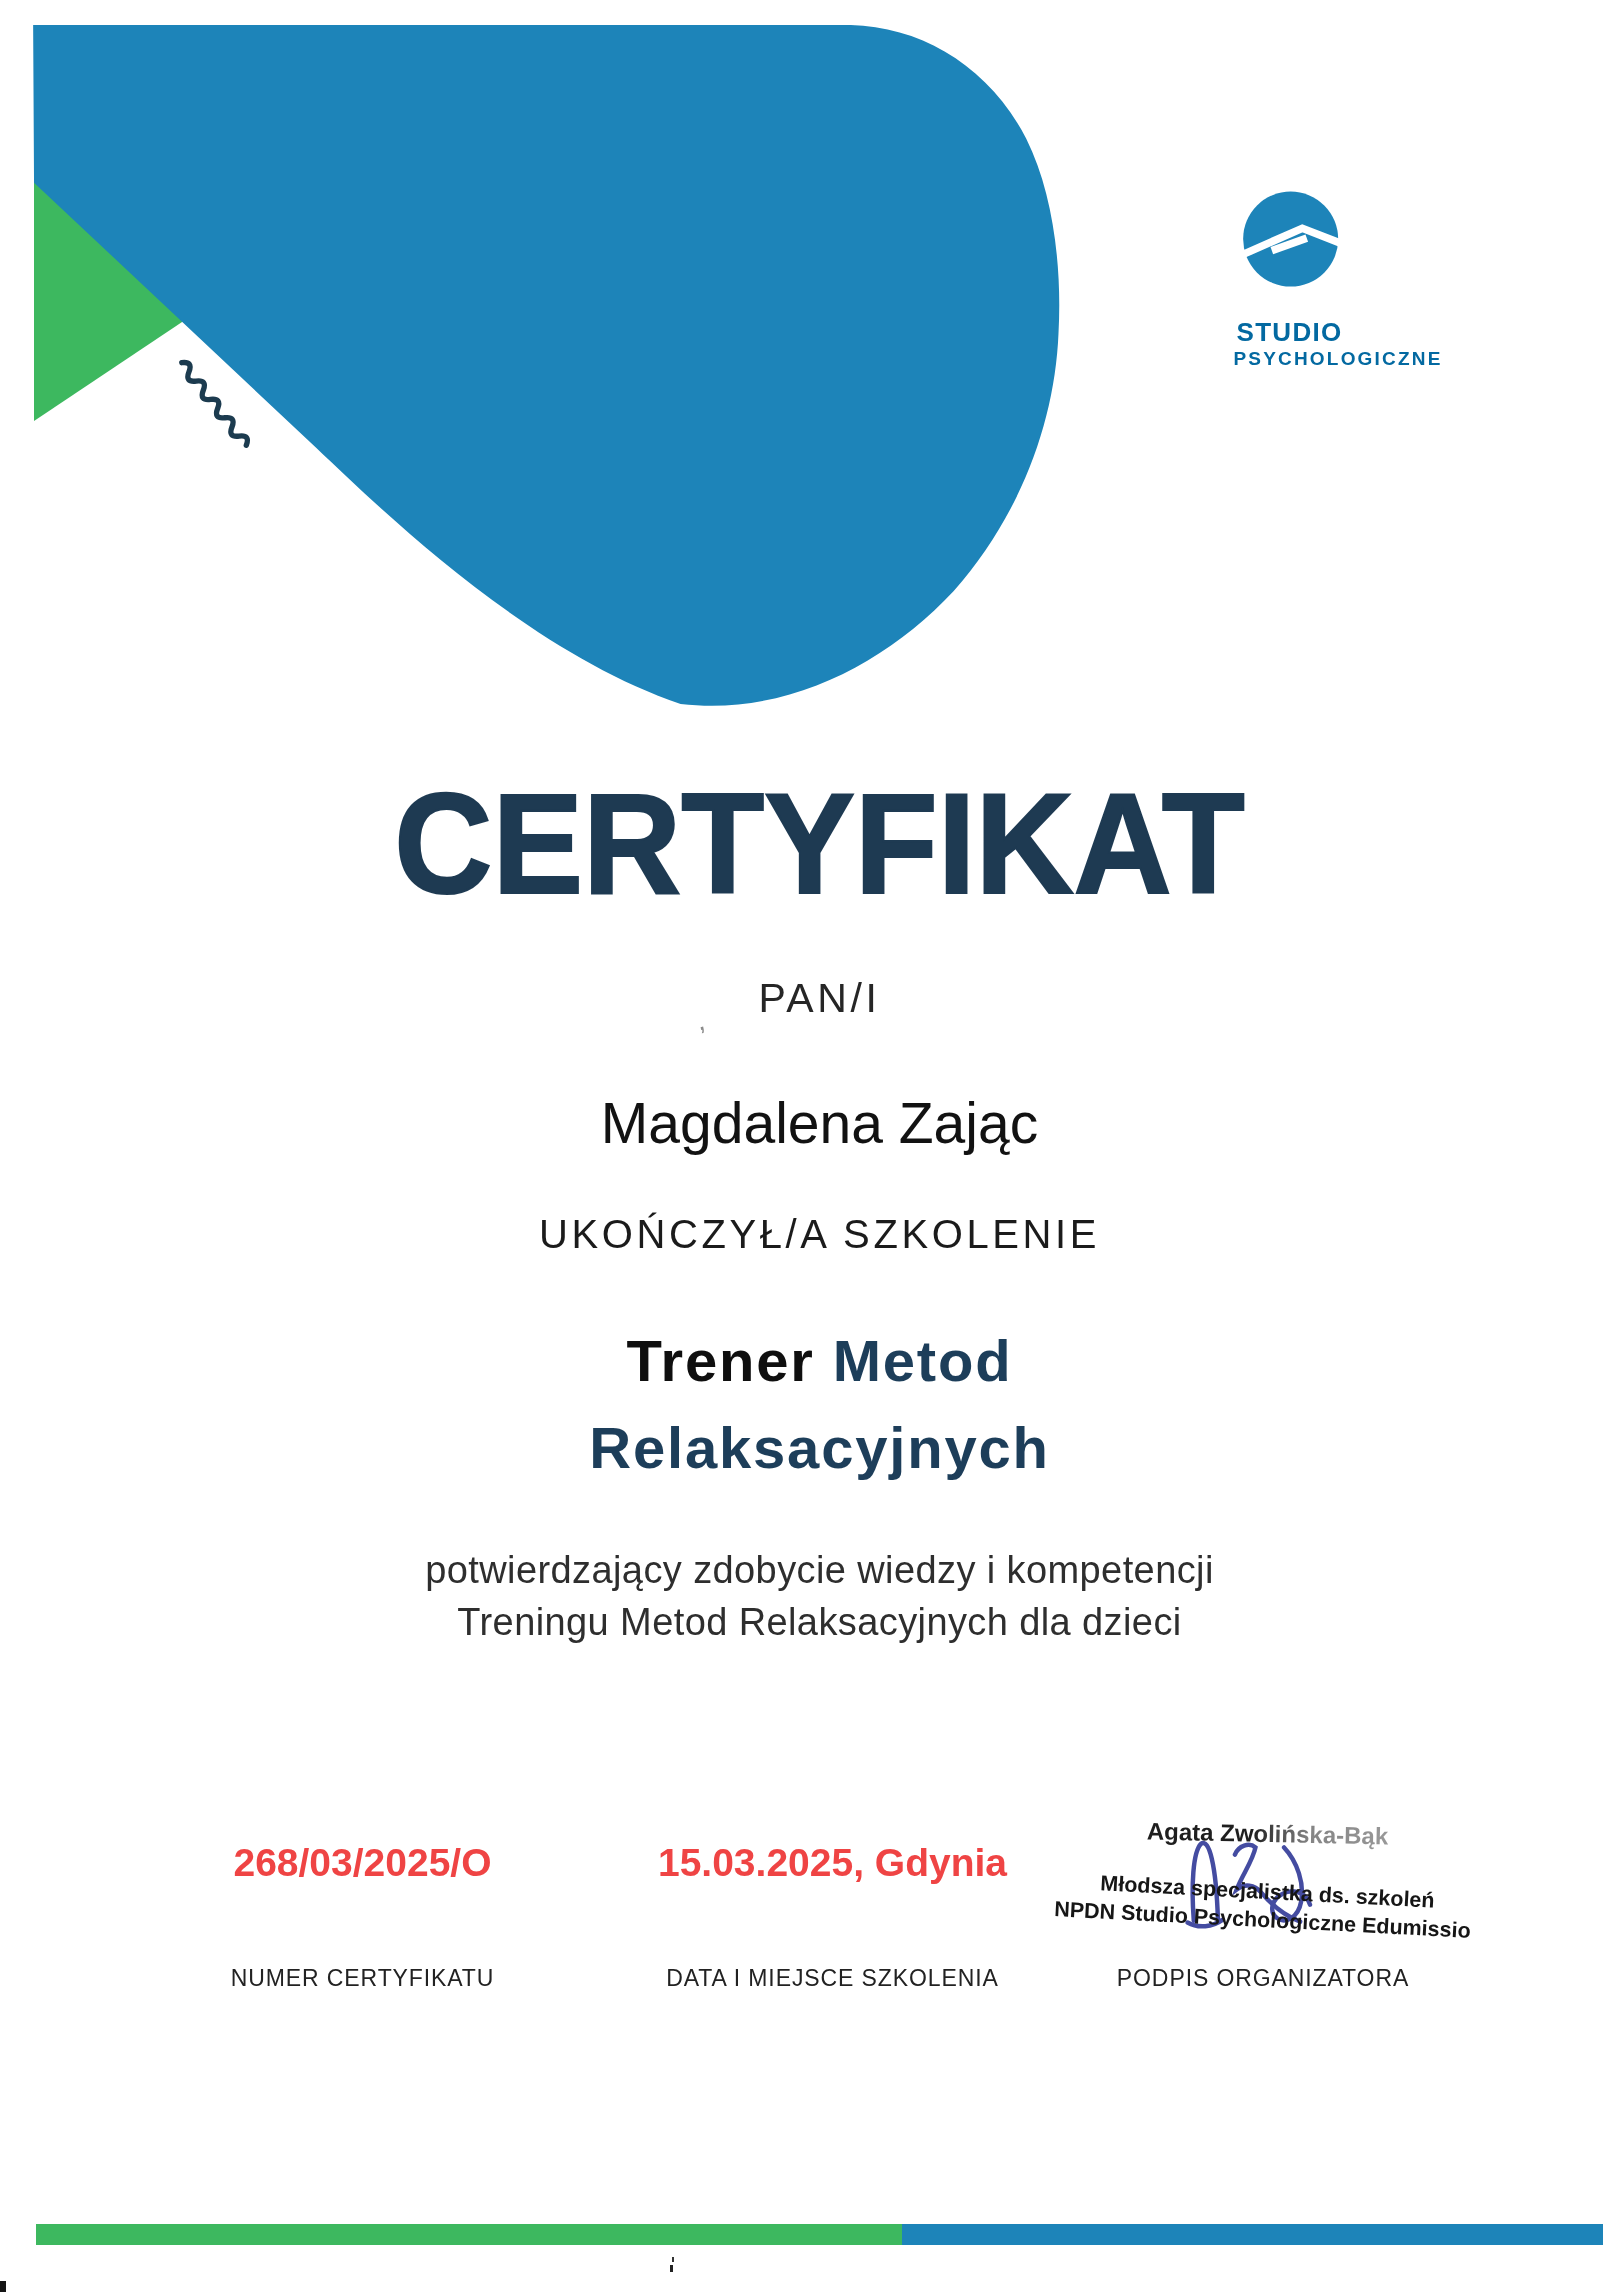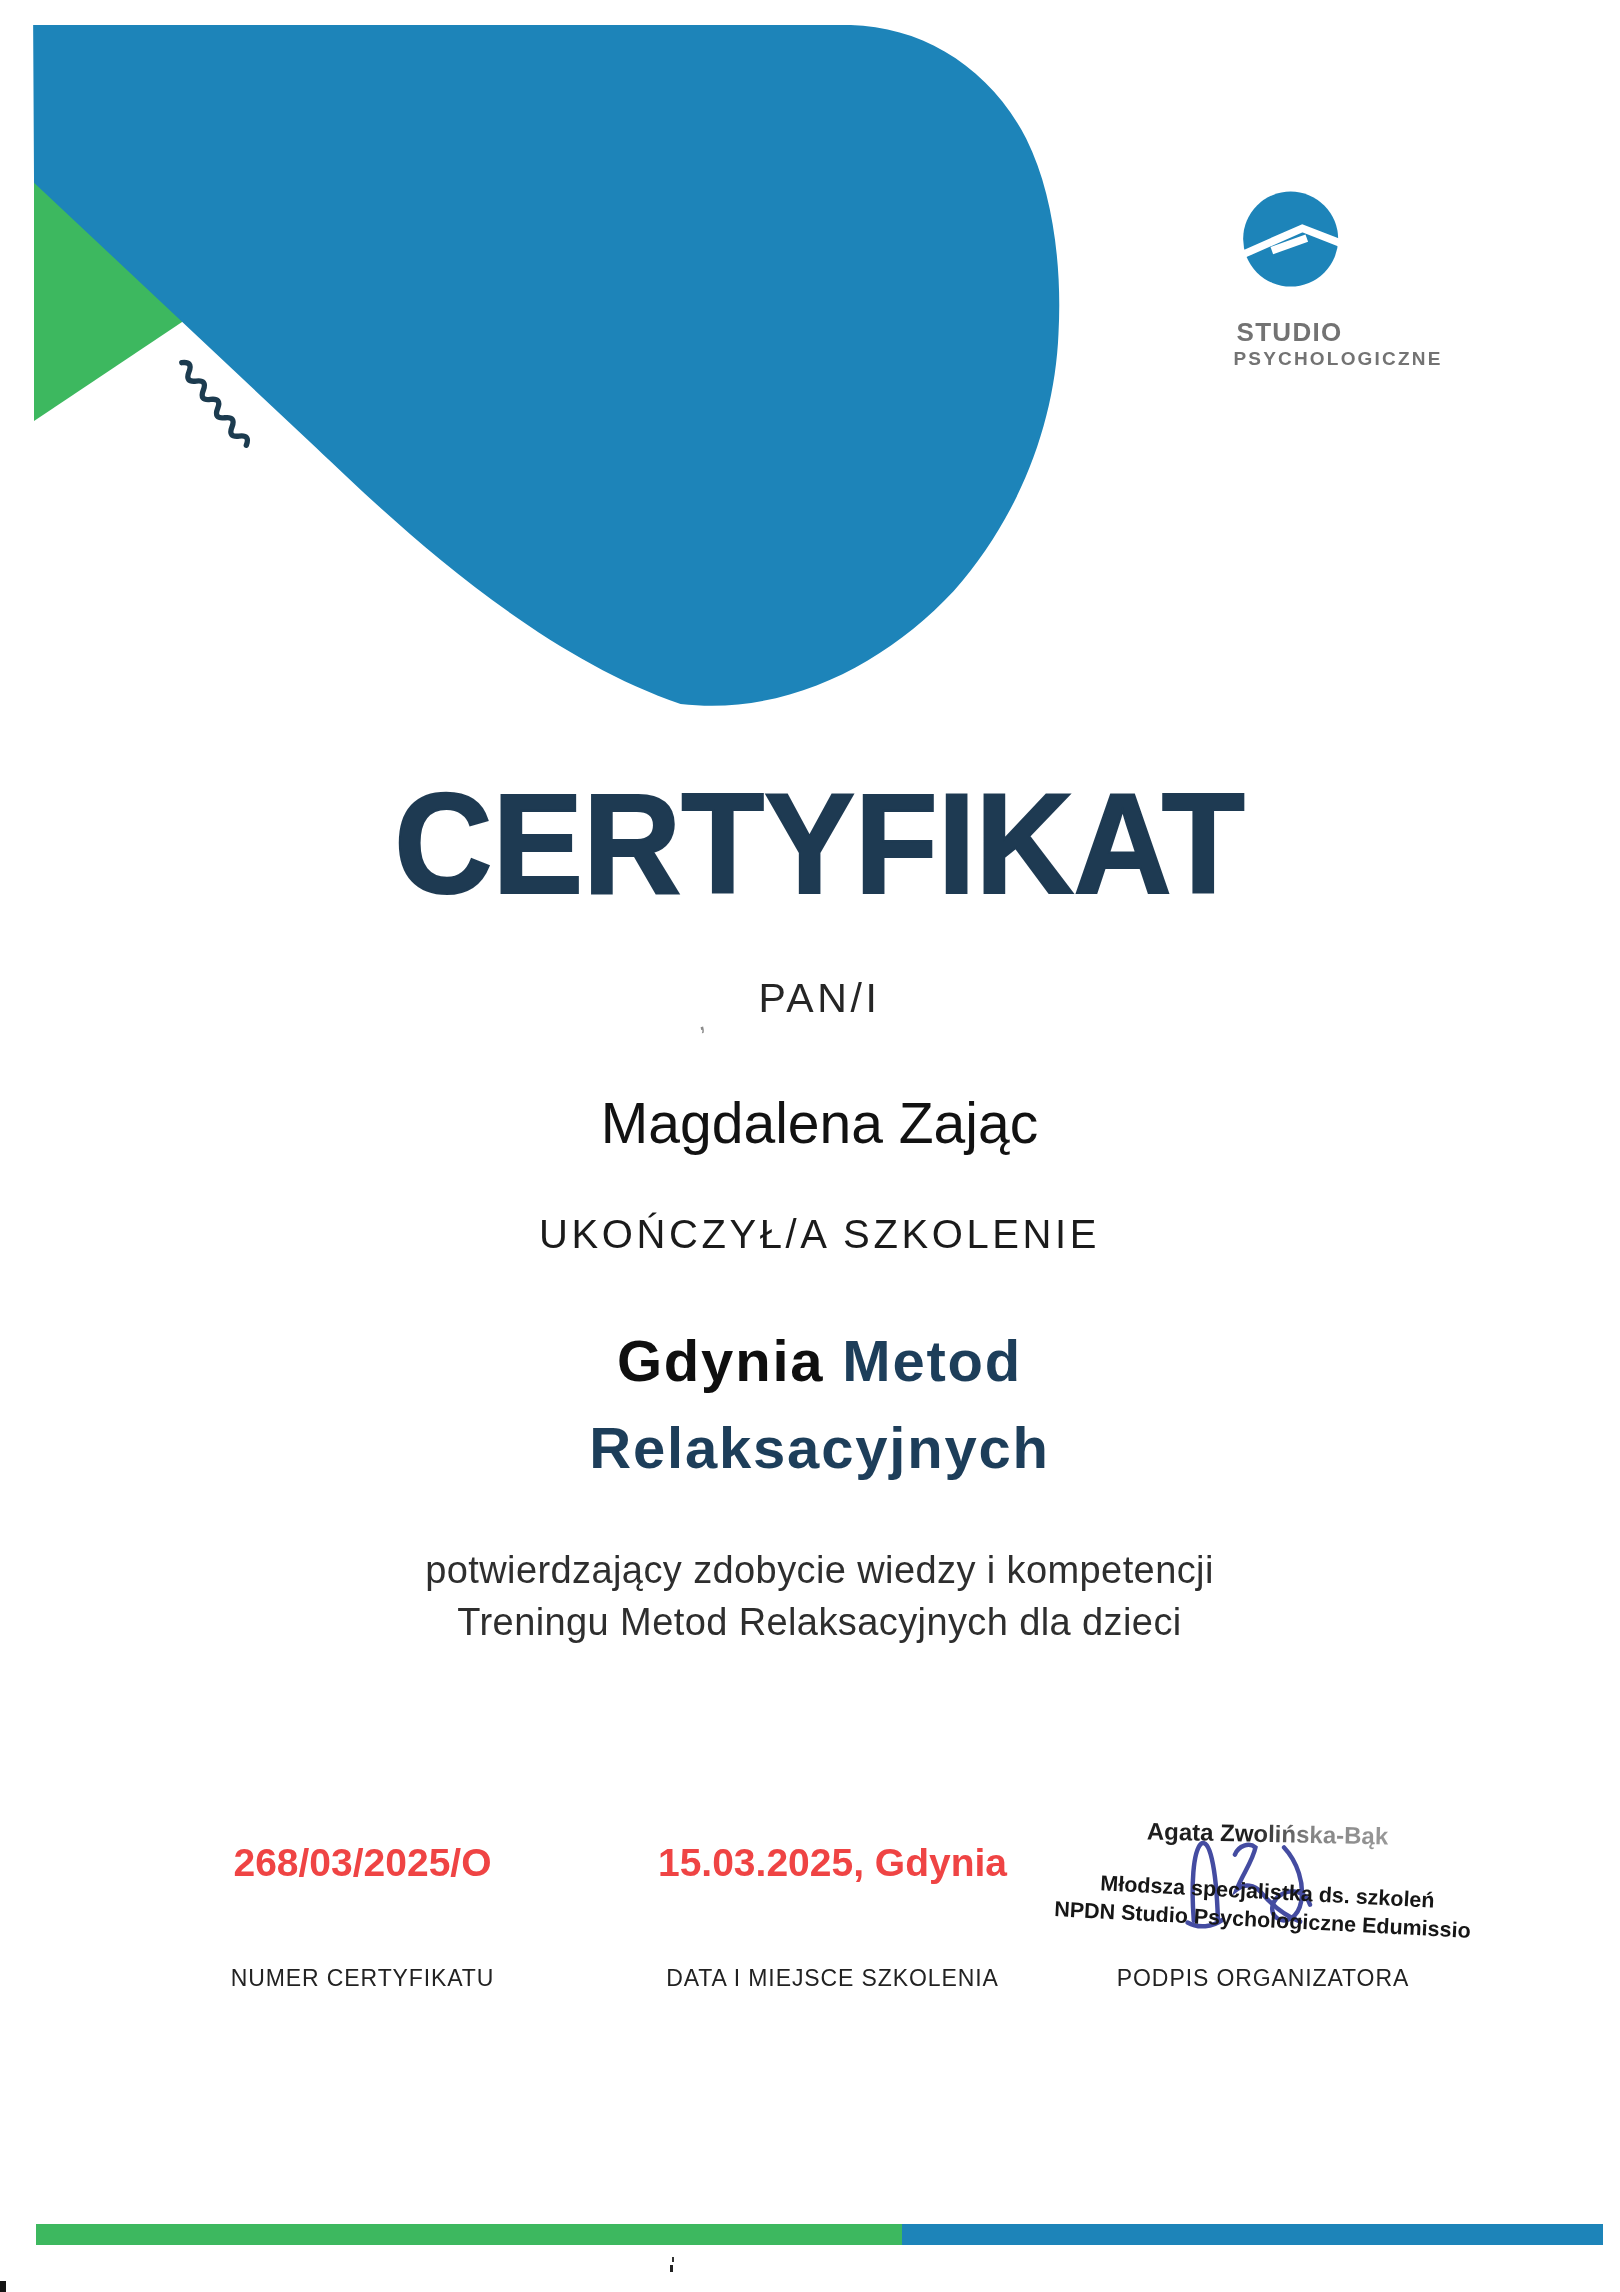--- a/index.html
+++ b/index.html
@@ -5,21 +5,21 @@
   html,body{margin:0;padding:0;}
   body{
     width:1620px;height:2293px;position:relative;background:#ffffff;
     font-family:"Liberation Sans", sans-serif;overflow:hidden;
   }
   .abs{position:absolute;}
   .ctr{left:18px;width:1603px;text-align:center;white-space:nowrap;}
   
   #top-shapes{left:0;top:0;}
   
-  .logo-line{font-weight:bold;color:#737373;text-align:center;white-space:nowrap;line-height:1;}
+  .logo-line{font-weight:bold;color:#0369a1;text-align:center;white-space:nowrap;line-height:1;}
   #logo-line1{left:1200px;top:319px;width:179px;font-size:26px;letter-spacing:1.3px;}
   #logo-line2{left:1151px;top:349px;width:278px;font-size:19px;letter-spacing:2.2px;margin-left:48px;}
   
   #cert-title{
     top:772px;font-size:143px;font-weight:bold;line-height:143px;
     color:#1e3a52;-webkit-text-stroke:2.2px #1e3a52;
     transform:scaleX(0.95);transform-origin:center;
   }
   #salutation{top:978px;font-size:41px;line-height:41px;letter-spacing:3.6px;color:#262626;}
   #recipient{top:1095px;font-size:57px;line-height:57px;color:#121212;}
@@ -77,21 +77,21 @@
 </svg>
 <div id="logo-line1" class="abs logo-line">STUDIO</div>
 <div id="logo-line2" class="abs logo-line">PSYCHOLOGICZNE</div>
 
 <div id="cert-title" class="abs ctr">CERTYFIKAT</div>
 <div id="salutation" class="abs ctr">PAN/I</div>
 <div id="recipient" class="abs ctr">Magdalena Zając</div>
 <div id="completion" class="abs ctr">UKOŃCZYŁ/A SZKOLENIE</div>
 
 <div id="course-title" class="abs ctr">
-  <div><span class="course-black">Gdynia</span><span> </span><span class="course-accent">Metod</span></div>
+  <div><span class="course-black">Trener</span><span> </span><span class="course-accent">Metod</span></div>
   <div class="course-accent">Relaksacyjnych</div>
 </div>
 
 <div id="description" class="abs ctr">
   <div>potwierdzający zdobycie wiedzy i kompetencji</div>
   <div>Treningu Metod Relaksacyjnych dla dzieci</div>
 </div>
 
 <div id="value-number" class="abs value">268/03/2025/O</div>
 <div id="value-date" class="abs value">15.03.2025, Gdynia</div>

